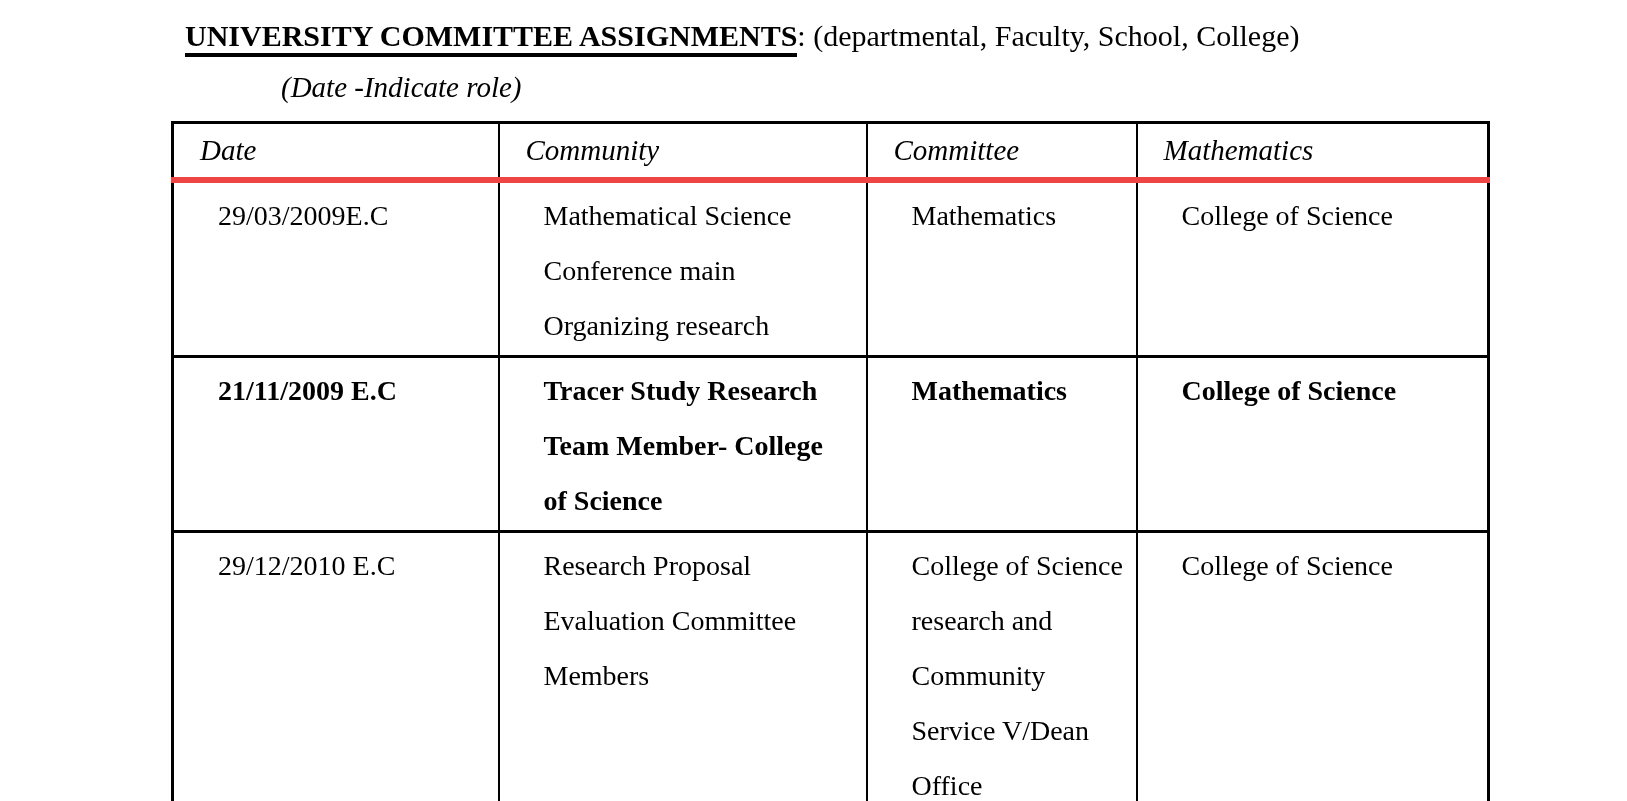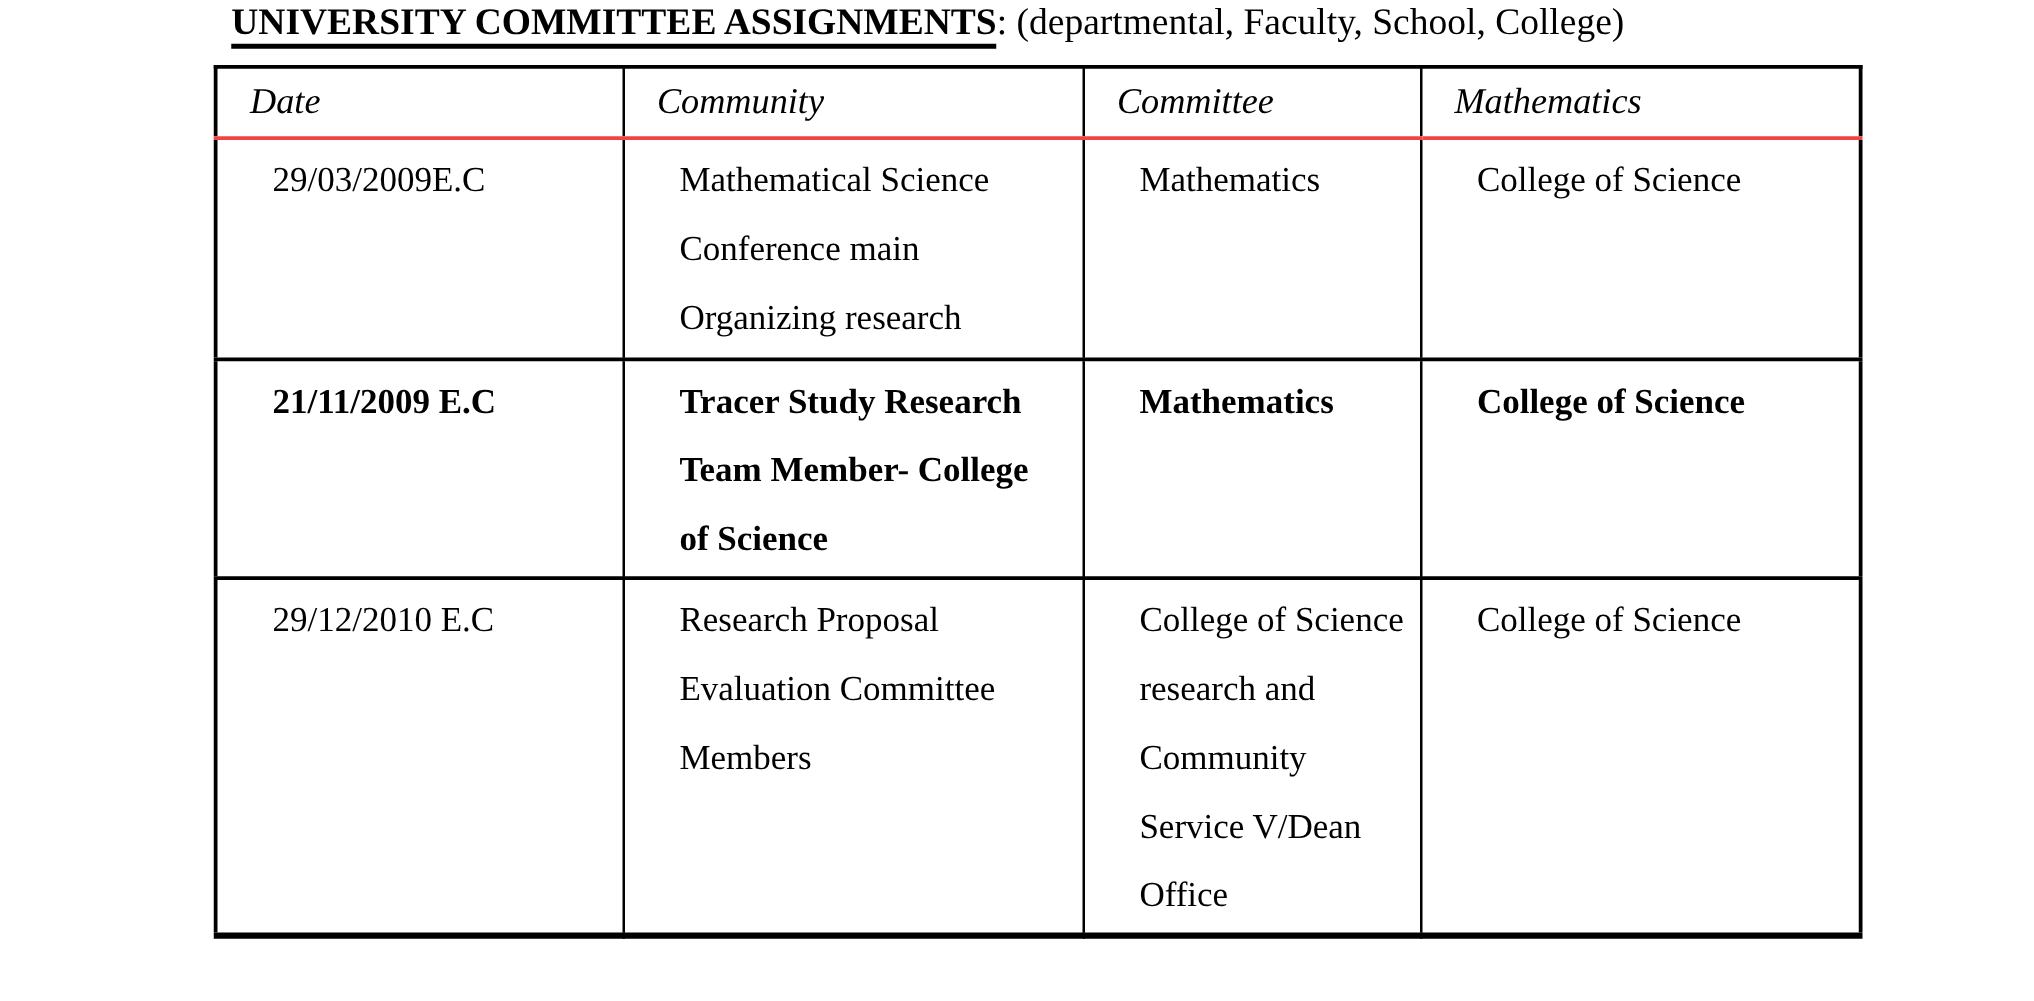--- a/index.html
+++ b/index.html
@@ -6,21 +6,21 @@
   html, body {
     width: 1627px; height: 801px;
     background: #ffffff;
     overflow: hidden;
     font-family: "Liberation Serif", serif;
     color: #000000;
   }
   .page { position: relative; width: 1627px; height: 801px; }
 
   .heading {
-    margin: 0 0 0 185px;
+    margin: 18px 0 0 185px;
     font-size: 30px;
     line-height: 36px;
     white-space: nowrap;
   }
   .heading-title {
     font-weight: bold;
     border-bottom: 4px solid #000;
     padding-bottom: 1px;
   }
   .heading-suffix { font-weight: normal; }
@@ -49,21 +49,21 @@
     vertical-align: top;
     text-align: left;
     padding: 5px 8px 2px 13px;
   }
   thead th {
     font-style: italic;
     font-weight: normal;
     font-size: 29px;
     line-height: 42px;
     height: 57px;
-    border-bottom: 3px solid #ef4444;
+    border-bottom: 6px solid #ef4444;
     padding-left: 26px;
   }
   td {
     font-size: 28px;
     line-height: 55px;
     white-space: pre-line;
     padding-left: 44px;
   }
   tbody tr { border-bottom: 3px solid #000; }
   tr.row-1 td { height: 177px; }
@@ -71,20 +71,21 @@
   tr.row-3 td { height: 281px; }
   tr.row-3 { border-bottom: 5px solid #000; }
 </style>
 </head>
 <body>
 
 <div class="page">
 
   <div class="heading"><span class="heading-title">UNIVERSITY COMMITTEE ASSIGNMENTS</span><span class="heading-suffix">: (departmental, Faculty, School, College)</span></div>
 
+  <div class="subtitle">(Date -Indicate role)</div>
 
   <table class="assignments">
     <colgroup>
       <col class="c-date">
       <col class="c-committee">
       <col class="c-department">
       <col class="c-institution">
     </colgroup>
     <thead>
       <tr>

